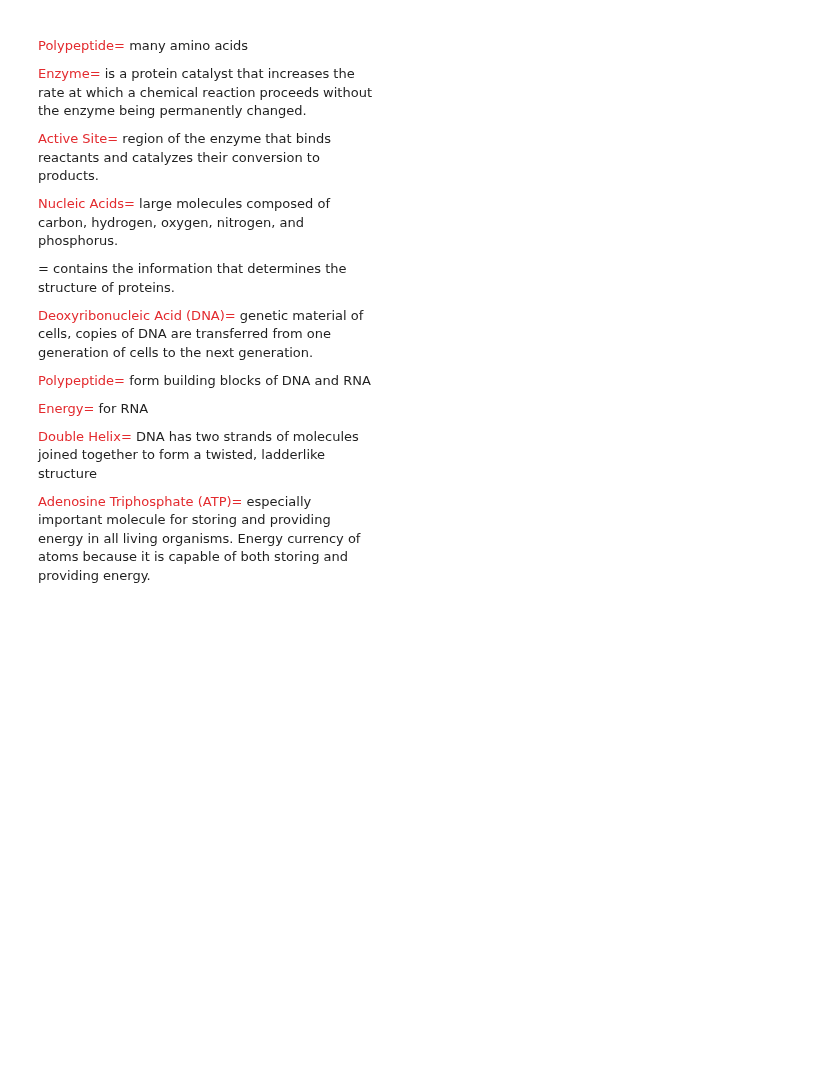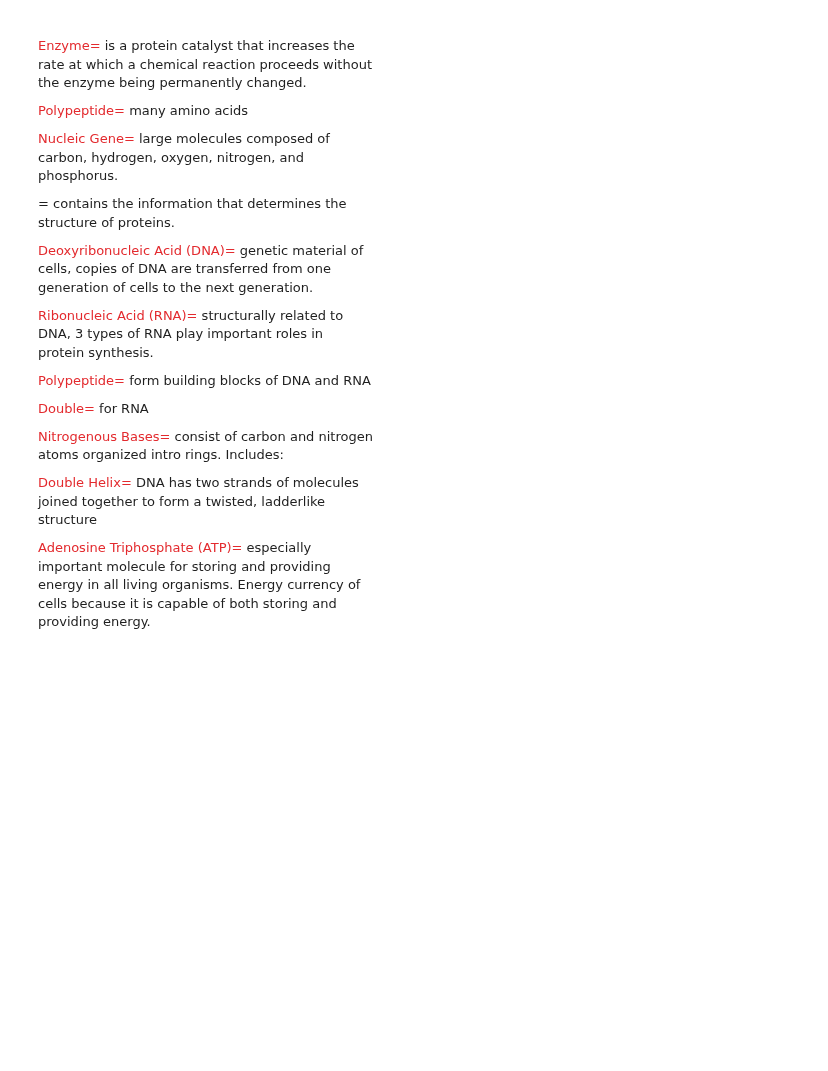--- a/index.html
+++ b/index.html
@@ -35,55 +35,53 @@
   .term {
     color: #e32a2e;
   }
 </style>
 </head>
 <body>
 
 <div class="page">
   <div class="glossary">
 
+    <p class="entry"><span class="term">Polypeptide=</span><span class="def"> many amino acids</span></p>
+
     <p class="entry"><span class="term">Enzyme=</span><span class="def"> is a protein catalyst that increases the
 rate at which a chemical reaction proceeds without
 the enzyme being permanently changed.</span></p>
 
-    <p class="entry"><span class="term">Polypeptide=</span><span class="def"> many amino acids</span></p>
+    <p class="entry"><span class="term">Active Site=</span><span class="def"> region of the enzyme that binds
+reactants and catalyzes their conversion to
+products.</span></p>
 
-
-    <p class="entry"><span class="term">Nucleic Gene=</span><span class="def"> large molecules composed of
+    <p class="entry"><span class="term">Nucleic Acids=</span><span class="def"> large molecules composed of
 carbon, hydrogen, oxygen, nitrogen, and
 phosphorus.</span></p>
 
     <p class="entry"><span class="term"></span><span class="def">= contains the information that determines the
 structure of proteins.</span></p>
 
     <p class="entry"><span class="term">Deoxyribonucleic Acid (DNA)=</span><span class="def"> genetic material of
 cells, copies of DNA are transferred from one
 generation of cells to the next generation.</span></p>
 
-    <p class="entry"><span class="term">Ribonucleic Acid (RNA)=</span><span class="def"> structurally related to
-DNA, 3 types of RNA play important roles in
-protein synthesis.</span></p>
 
     <p class="entry"><span class="term">Polypeptide=</span><span class="def"> form building blocks of DNA and RNA</span></p>
 
 
-    <p class="entry"><span class="term">Double=</span><span class="def"> for RNA</span></p>
+    <p class="entry"><span class="term">Energy=</span><span class="def"> for RNA</span></p>
 
-    <p class="entry"><span class="term">Nitrogenous Bases=</span><span class="def"> consist of carbon and nitrogen
-atoms organized intro rings. Includes:</span></p>
 
     <p class="entry"><span class="term">Double Helix=</span><span class="def"> DNA has two strands of molecules
 joined together to form a twisted, ladderlike
 structure</span></p>
 
 
     <p class="entry"><span class="term">Adenosine Triphosphate (ATP)=</span><span class="def"> especially
 important molecule for storing and providing
 energy in all living organisms. Energy currency of
-cells because it is capable of both storing and
+atoms because it is capable of both storing and
 providing energy.</span></p>
 
   </div>
 </div>
 
 </body></html>

